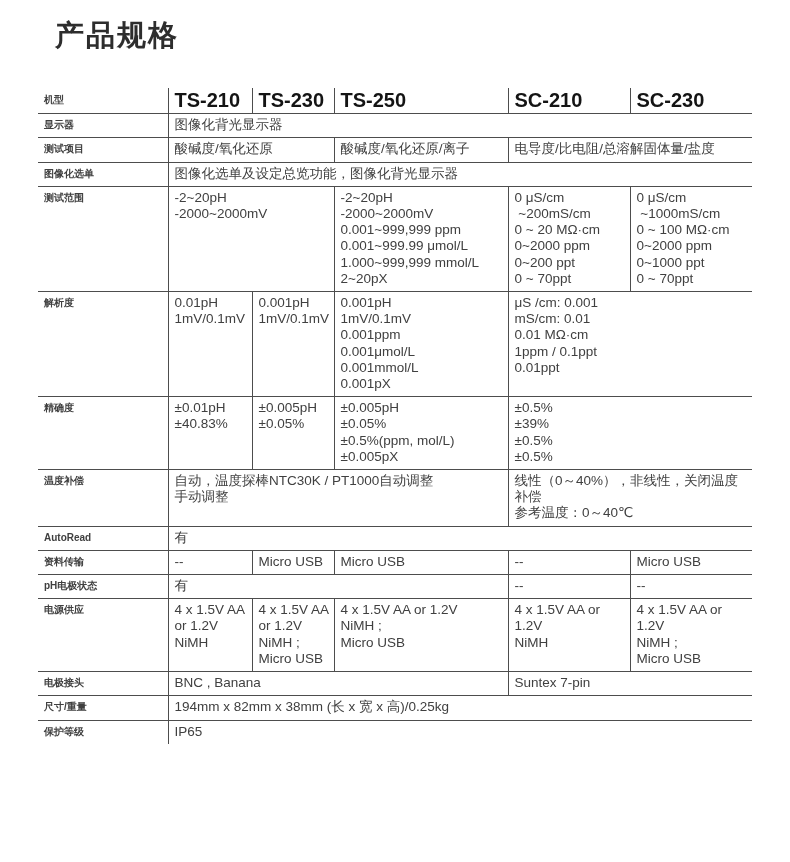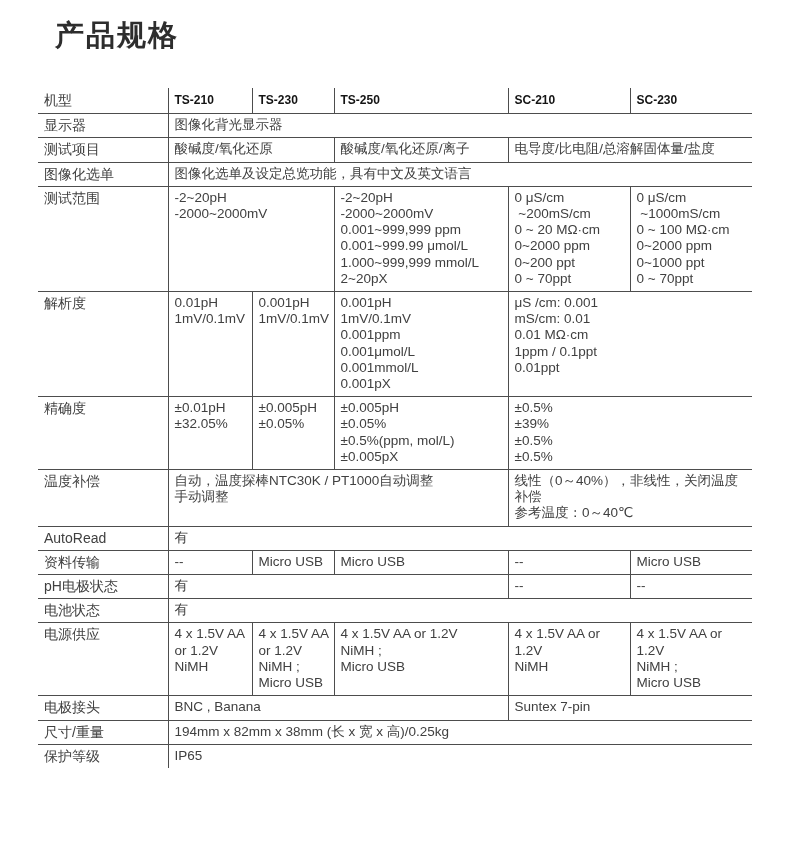--- a/index.html
+++ b/index.html
@@ -41,29 +41,29 @@
   }
   table.spec tr > *:first-child {
     border-left: none;
   }
   table.spec tbody tr:last-child th,
   table.spec tbody tr:last-child td {
     border-bottom: none;
   }
   table.spec thead th {
     font-weight: bold;
-    font-size: 12px;
+    font-size: 20px;
     color: #141414;
     padding-top: 4px;
     padding-bottom: 5px;
   }
   table.spec thead th.model-label,
   table.spec tbody th {
-    font-weight: normal;
-    font-size: 14px;
+    font-weight: bold;
+    font-size: 10px;
     color: #404040;
     margin-top: 28px;
   }
 </style>
 </head>
 <body>
 
 <h1 class="page-title">产品规格</h1>
 
 <table class="spec">
@@ -91,21 +91,21 @@
         <td colspan="5">图像化背光显示器</td>
       </tr>
       <tr>
         <th>测试项目</th>
         <td colspan="2">酸碱度/氧化还原</td>
         <td colspan="1">酸碱度/氧化还原/离子</td>
         <td colspan="2">电导度/比电阻/总溶解固体量/盐度</td>
       </tr>
       <tr>
         <th>图像化选单</th>
-        <td colspan="5">图像化选单及设定总览功能，具有中文及英文语言</td>
+        <td colspan="5">图像化选单及设定总览功能，图像化背光显示器</td>
       </tr>
       <tr>
         <th>测试范围</th>
         <td colspan="2">-2~20pH
 -2000~2000mV</td>
         <td colspan="1">-2~20pH
 -2000~2000mV
 0.001~999,999 ppm
 0.001~999.99 μmol/L
 1.000~999,999 mmol/L
@@ -137,21 +137,21 @@
 0.001pX</td>
         <td colspan="2">μS /cm: 0.001
 mS/cm: 0.01
 0.01 MΩ·cm
 1ppm / 0.1ppt
 0.01ppt</td>
       </tr>
       <tr>
         <th>精确度</th>
         <td colspan="1">±0.01pH
-±32.05%</td>
+±40.83%</td>
         <td colspan="1">±0.005pH
 ±0.05%</td>
         <td colspan="1">±0.005pH
 ±0.05%
 ±0.5%(ppm, mol/L)
 ±0.005pX</td>
         <td colspan="2">±0.5%
 ±39%
 ±0.5%
 ±0.5%</td>
@@ -173,24 +173,20 @@
         <td colspan="1">Micro USB</td>
         <td colspan="1">Micro USB</td>
         <td colspan="1">--</td>
         <td colspan="1">Micro USB</td>
       </tr>
       <tr>
         <th>pH电极状态</th>
         <td colspan="3">有</td>
         <td colspan="1">--</td>
         <td colspan="1">--</td>
-      </tr>
-      <tr>
-        <th>电池状态</th>
-        <td colspan="5">有</td>
       </tr>
       <tr>
         <th>电源供应</th>
         <td colspan="1">4 x 1.5V AA
 or 1.2V
 NiMH</td>
         <td colspan="1">4 x 1.5V AA
 or 1.2V
 NiMH ;
 Micro USB</td>

